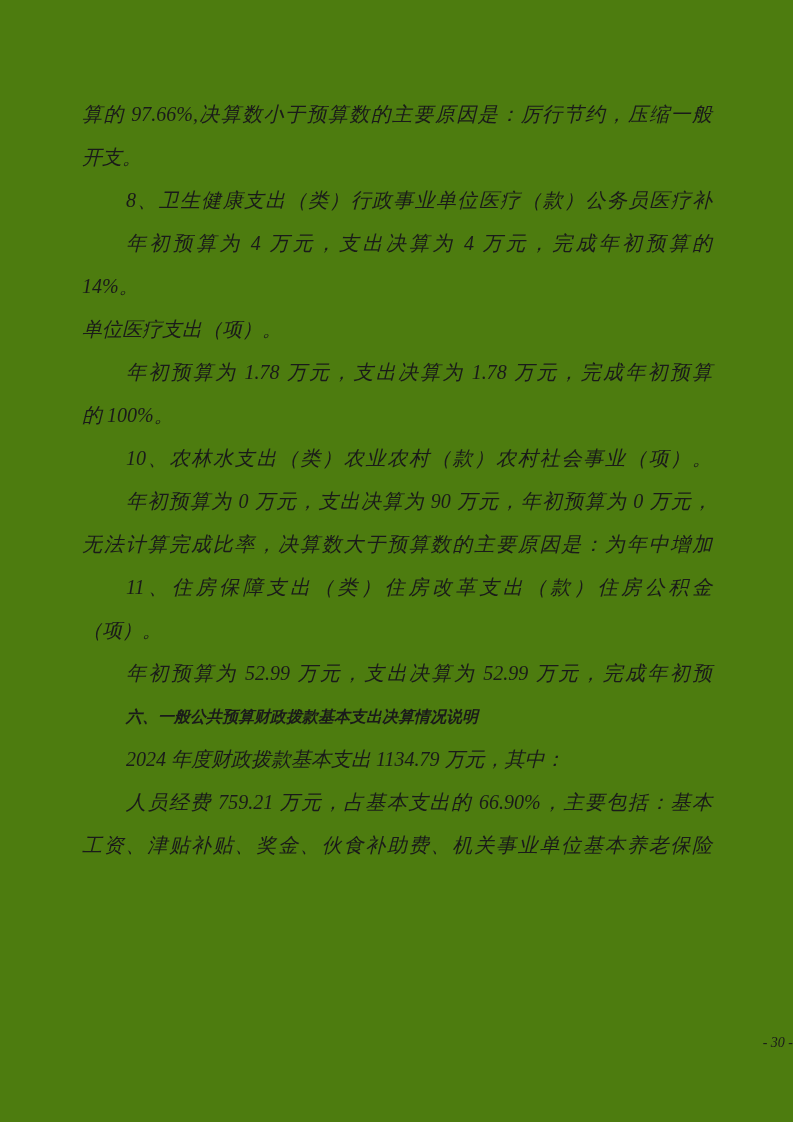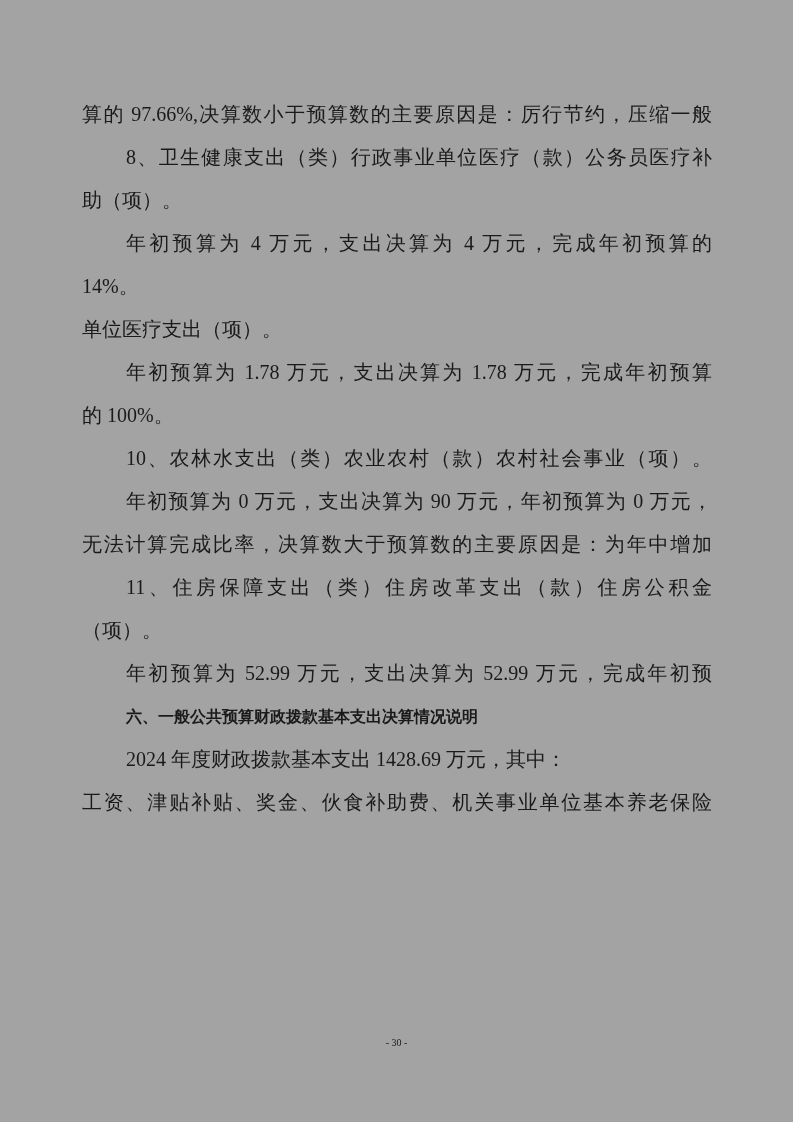--- a/index.html
+++ b/index.html
@@ -4,24 +4,25 @@
 <style>
   html, body {
     margin: 0;
     padding: 0;
     background: #ffffff;
   }
   .page {
     position: relative;
     width: 793px;
     height: 1122px;
-    background: #a3a3a3;
+    background: #4d7c0f;
     overflow: hidden;
     font-family: "Liberation Serif", "DejaVu Serif", serif;
     color: #1a1a1a;
+    font-style: italic;
   }
   .content {
     position: absolute;
     left: 82px;
     top: 93px;
     width: 630px;
   }
   .line {
     font-size: 20px;
     line-height: 43px;
@@ -40,44 +41,45 @@
   .line.heading {
     font-family: "Liberation Sans", "DejaVu Sans", sans-serif;
     font-weight: bold;
     font-size: 16px;
   }
   .footer {
     position: absolute;
     top: 1033px;
     left: 0;
     width: 100%;
-    text-align: center;
-    font-size: 10px;
+    text-align: right;
+    font-size: 14px;
     line-height: 20px;
     color: #1a1a1a;
     font-family: "Liberation Serif", "DejaVu Serif", serif;
   }
 </style>
 </head>
 <body>
 
 <div class="page">
   <div class="content">
       <div class="line justify">算的 97.66%,决算数小于预算数的主要原因是：厉行节约，压缩一般</div>
+      <div class="line">开支。</div>
       <div class="line indent justify">8、卫生健康支出（类）行政事业单位医疗（款）公务员医疗补</div>
-      <div class="line">助（项）。</div>
       <div class="line indent justify">年初预算为 4 万元，支出决算为 4 万元，完成年初预算的</div>
       <div class="line">14%。</div>
       <div class="line">单位医疗支出（项）。</div>
       <div class="line indent justify">年初预算为 1.78 万元，支出决算为 1.78 万元，完成年初预算</div>
       <div class="line">的 100%。</div>
       <div class="line indent justify">10、农林水支出（类）农业农村（款）农村社会事业（项）。</div>
       <div class="line indent justify">年初预算为 0 万元，支出决算为 90 万元，年初预算为 0 万元，</div>
       <div class="line justify">无法计算完成比率，决算数大于预算数的主要原因是：为年中增加</div>
       <div class="line indent justify">11、住房保障支出（类）住房改革支出（款）住房公积金</div>
       <div class="line">（项）。</div>
       <div class="line indent justify">年初预算为 52.99 万元，支出决算为 52.99 万元，完成年初预</div>
       <div class="line indent heading">六、一般公共预算财政拨款基本支出决算情况说明</div>
-      <div class="line indent">2024 年度财政拨款基本支出 1428.69 万元，其中：</div>
+      <div class="line indent">2024 年度财政拨款基本支出 1134.79 万元，其中：</div>
+      <div class="line indent justify">人员经费 759.21 万元，占基本支出的 66.90%，主要包括：基本</div>
       <div class="line justify">工资、津贴补贴、奖金、伙食补助费、机关事业单位基本养老保险</div>
     </div>
   <div class="footer">- 30 -</div>
 </div>
 
 </body></html>

